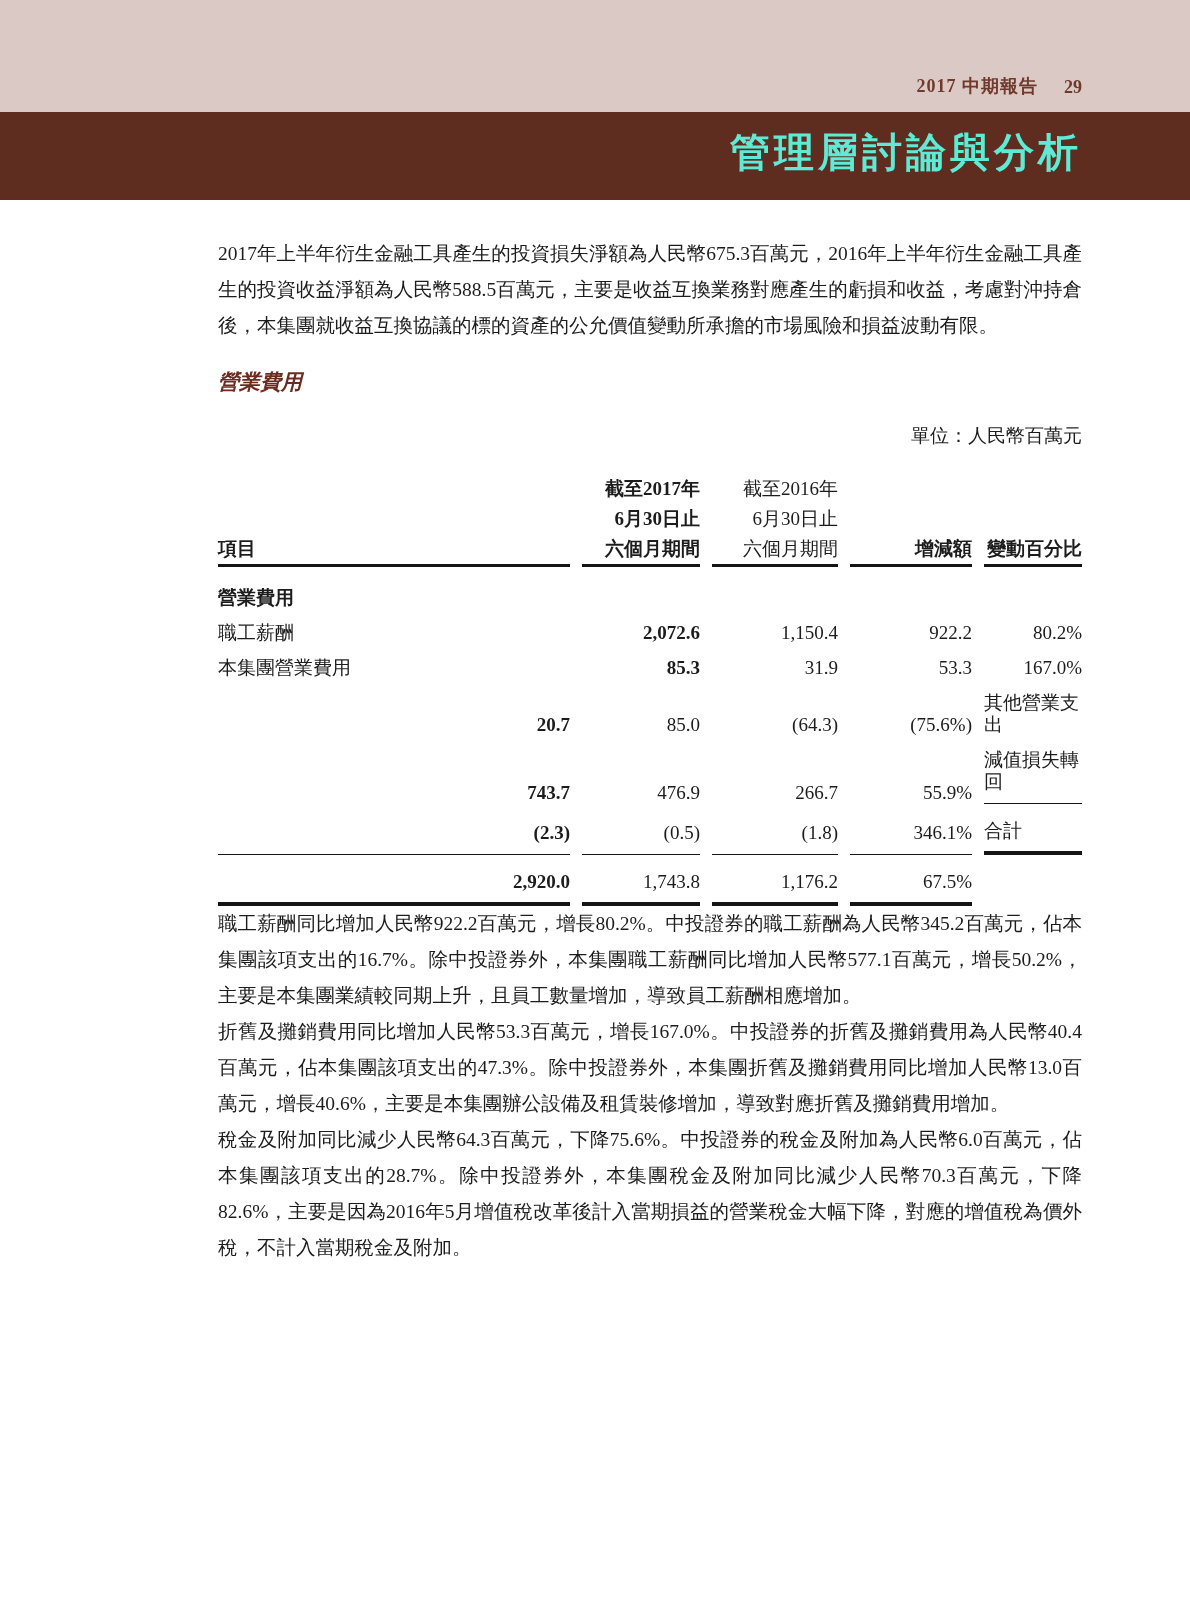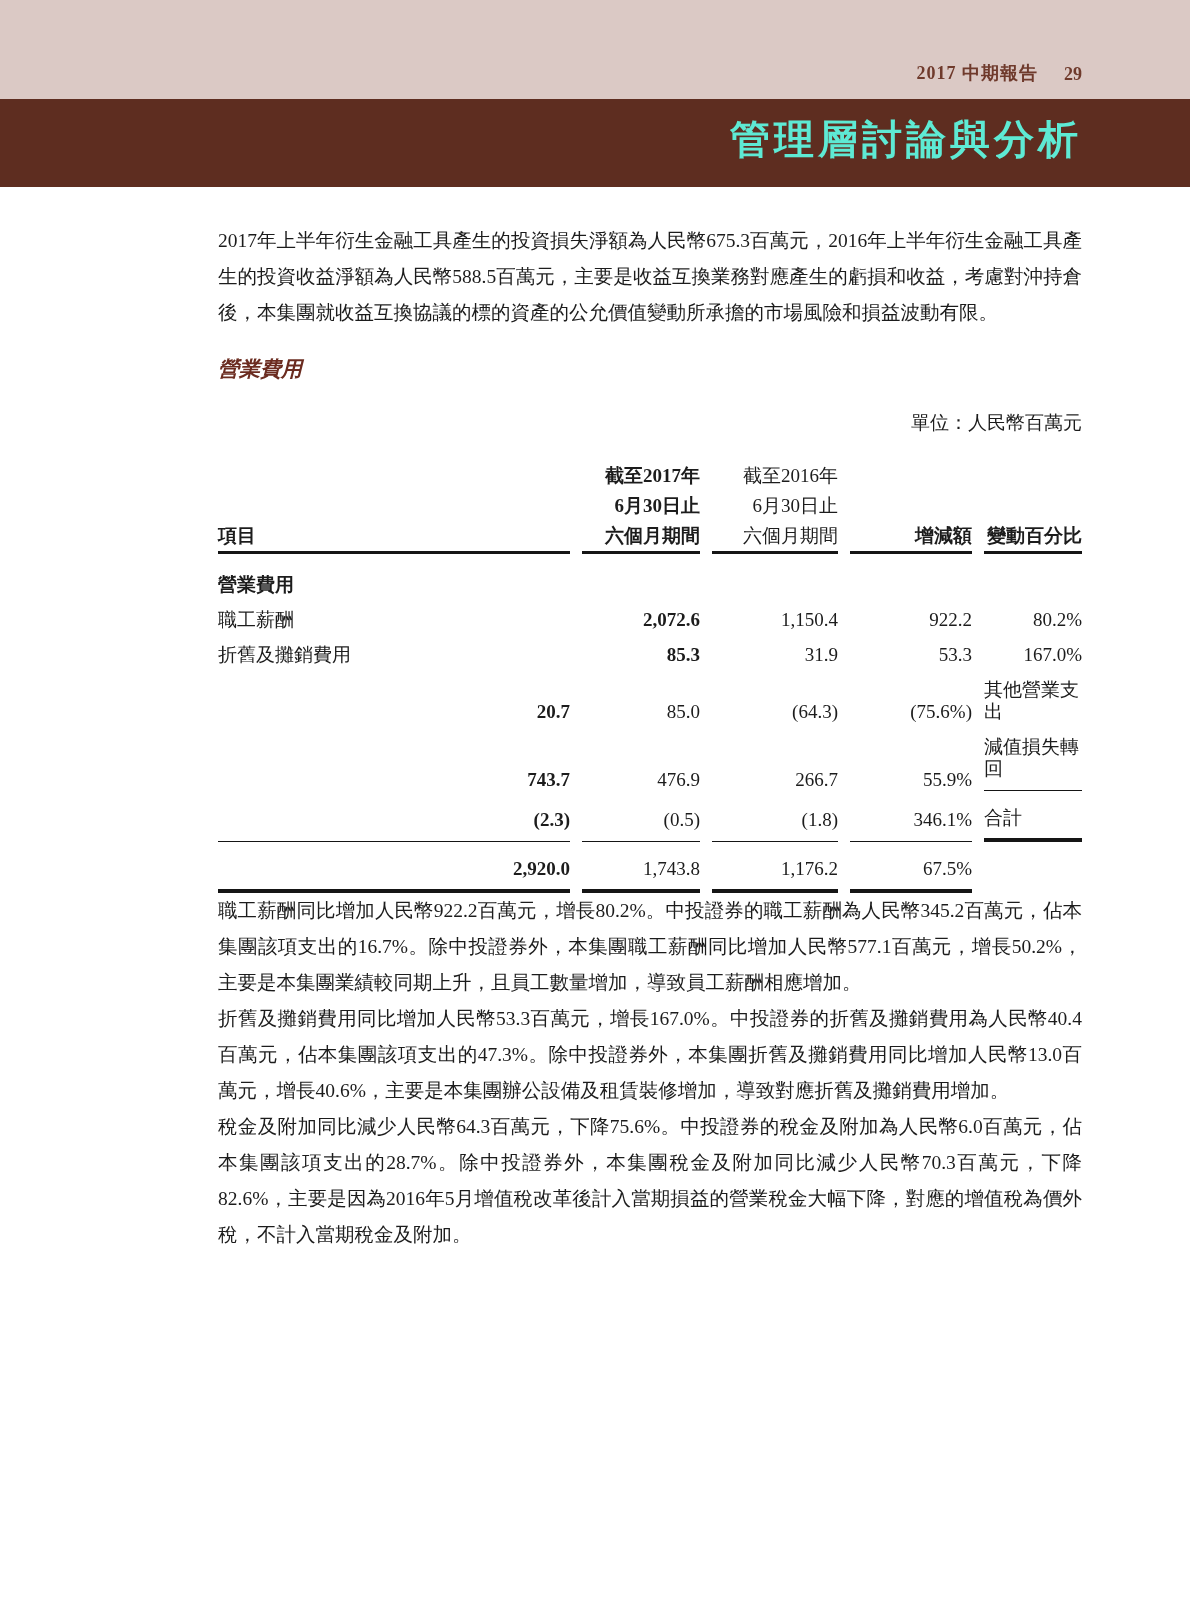--- a/index.html
+++ b/index.html
@@ -6,21 +6,21 @@
   body{
     width:1190px;height:1615px;
     background:#ffffff;
     font-family:"Liberation Serif","DejaVu Serif",serif;
     color:#1c1c1c;
     position:relative;
     overflow:hidden;
   }
   
   .topbar{
-    height:99px;background:#dbc9c5;
+    height:112px;background:#dbc9c5;
     display:flex;align-items:flex-end;justify-content:flex-end;
     box-sizing:border-box;padding:0 108px 14px 0;
   }
   .topbar .report-title{
     color:#6f3a2c;font-weight:bold;font-size:18px;letter-spacing:1px;
   }
   .topbar .page-no{
     color:#6f3a2c;font-weight:bold;font-size:18px;margin-left:26px;
   }
   .banner{
@@ -130,21 +130,21 @@
     <div class="row-cell section-row"></div>
     <div class="row-cell section-row"></div>
     <div class="row-cell section-row"></div>
 
     <div class="row-cell c-label">職工薪酬</div>
     <div class="row-cell c-num b">2,072.6</div>
     <div class="row-cell c-num">1,150.4</div>
     <div class="row-cell c-num">922.2</div>
     <div class="row-cell c-num">80.2%</div>
 
-    <div class="row-cell c-label">折舊及攤銷費用</div>
+    <div class="row-cell c-label">本集團營業費用</div>
     <div class="row-cell c-num b">85.3</div>
     <div class="row-cell c-num">31.9</div>
     <div class="row-cell c-num">53.3</div>
     <div class="row-cell c-num">167.0%</div>
 
     <div class="row-cell c-num b">20.7</div>
     <div class="row-cell c-num">85.0</div>
     <div class="row-cell c-num">(64.3)</div>
     <div class="row-cell c-num">(75.6%)</div>
 

